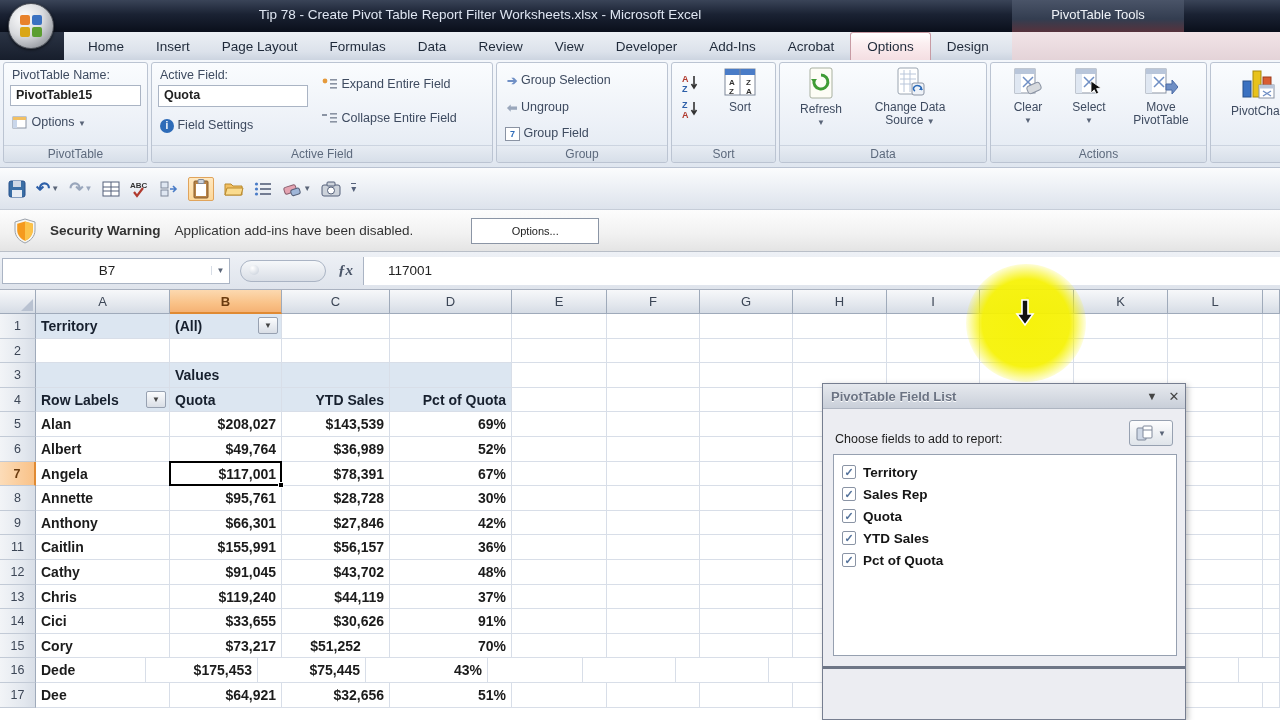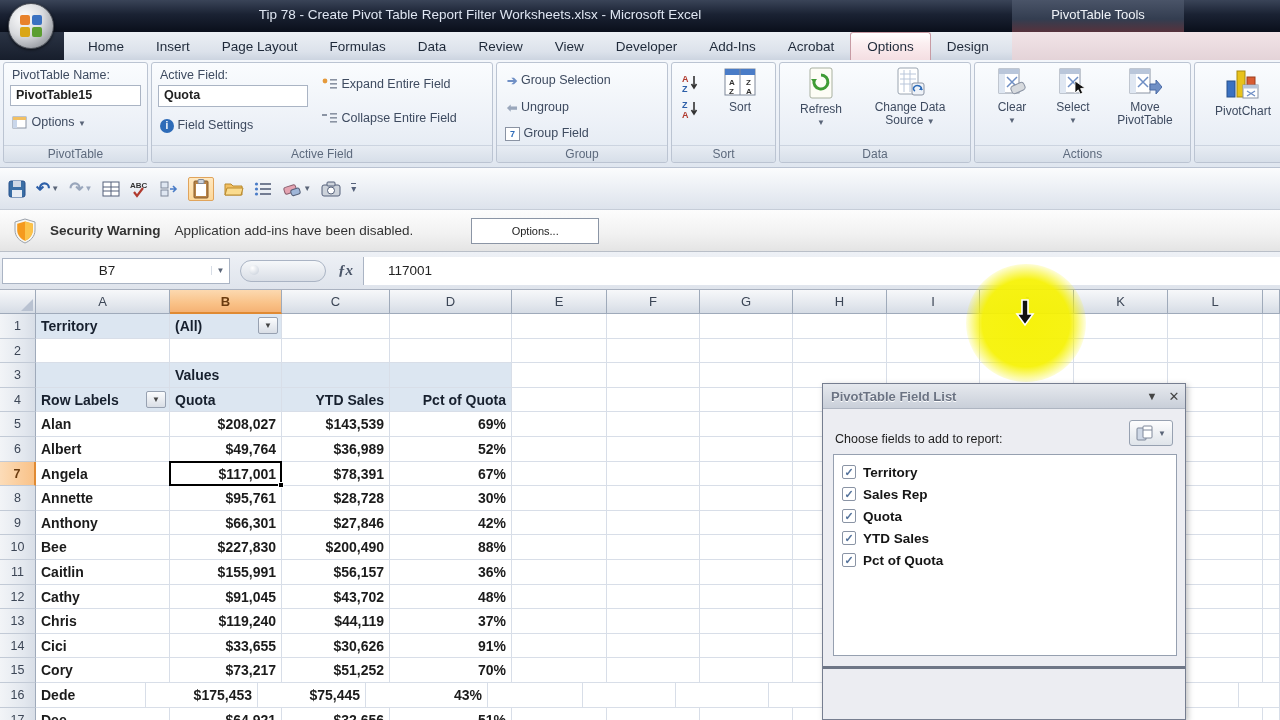--- a/index.html
+++ b/index.html
@@ -249,21 +249,21 @@
             <text x="6" y="18" font-size="8" font-weight="bold" fill="#333" font-family="sans-serif">A</text>
             <text x="23" y="18" font-size="8" font-weight="bold" fill="#333" font-family="sans-serif">Z</text>
             <text x="6" y="27" font-size="8" font-weight="bold" fill="#333" font-family="sans-serif">Z</text>
             <text x="23" y="27" font-size="8" font-weight="bold" fill="#333" font-family="sans-serif">A</text>
           </svg>
         <span>Sort</span>
       </div>
       <div class="rlabel">Sort</div>
     </div>
 
-    <div class="rgroup" style="width:192px;">
+    <div class="rgroup" style="width:208px;">
       <div class="bigbtn" style="left:10px;width:62px;">
         <svg class="bicon" width="30" height="32" viewBox="0 0 30 32">
             <rect x="4" y="1" width="22" height="30" rx="2" fill="#fdfdf6" stroke="#a8b0a0"></rect>
             <path d="M15 8 a7 7 0 1 1 -6.8 5" stroke="#3f9c35" stroke-width="3" fill="none"></path>
             <path d="M8 16 l-3 -4 h6 z" fill="#3f9c35"></path>
           </svg>
         <span>Refresh</span>
         <span class="dd-arrow">▼</span>
       </div>
       <div class="bigbtn" style="left:80px;width:100px;">
@@ -603,36 +603,20 @@
           <div class="cell" style="width: 93px;"></div>
           <div class="cell" style="width: 93px;"></div>
           <div class="cell" style="width: 94px;"></div>
           <div class="cell" style="width: 93px;"></div>
           <div class="cell" style="width: 94px;"></div>
           <div class="cell" style="width: 94px;"></div>
           <div class="cell" style="width: 95px;"></div>
           <div class="cell" style="flex: 1 1 0%;"></div>
         </div>
         <div class="srow">
-          <div class="rhead">10</div>
-          <div class="cell data" style="width: 134px;">Bee</div>
-          <div class="cell data right" style="width: 112px;">$227,830</div>
-          <div class="cell data right" style="width: 108px;">$200,490</div>
-          <div class="cell data right" style="width: 122px;">88%</div>
-          <div class="cell" style="width: 95px;"></div>
-          <div class="cell" style="width: 93px;"></div>
-          <div class="cell" style="width: 93px;"></div>
-          <div class="cell" style="width: 94px;"></div>
-          <div class="cell" style="width: 93px;"></div>
-          <div class="cell" style="width: 94px;"></div>
-          <div class="cell" style="width: 94px;"></div>
-          <div class="cell" style="width: 95px;"></div>
-          <div class="cell" style="flex: 1 1 0%;"></div>
-        </div>
-        <div class="srow">
           <div class="rhead">11</div>
           <div class="cell data" style="width: 134px;">Caitlin</div>
           <div class="cell data right" style="width: 112px;">$155,991</div>
           <div class="cell data right" style="width: 108px;">$56,157</div>
           <div class="cell data right" style="width: 122px;">36%</div>
           <div class="cell" style="width: 95px;"></div>
           <div class="cell" style="width: 93px;"></div>
           <div class="cell" style="width: 93px;"></div>
           <div class="cell" style="width: 94px;"></div>
           <div class="cell" style="width: 93px;"></div>
@@ -686,21 +670,21 @@
           <div class="cell" style="width: 93px;"></div>
           <div class="cell" style="width: 94px;"></div>
           <div class="cell" style="width: 94px;"></div>
           <div class="cell" style="width: 95px;"></div>
           <div class="cell" style="flex: 1 1 0%;"></div>
         </div>
         <div class="srow">
           <div class="rhead">15</div>
           <div class="cell data" style="width: 134px;">Cory</div>
           <div class="cell data right" style="width: 112px;">$73,217</div>
-          <div class="cell data right" style="width: 108px;">$51,252</div>
+          <div class="cell data right" style="width: 108px; text-align: center;">$51,252</div>
           <div class="cell data right" style="width: 122px;">70%</div>
           <div class="cell" style="width: 95px;"></div>
           <div class="cell" style="width: 93px;"></div>
           <div class="cell" style="width: 93px;"></div>
           <div class="cell" style="width: 94px;"></div>
           <div class="cell" style="width: 93px;"></div>
           <div class="cell" style="width: 94px;"></div>
           <div class="cell" style="width: 94px;"></div>
           <div class="cell" style="width: 95px;"></div>
           <div class="cell" style="flex: 1 1 0%;"></div>

